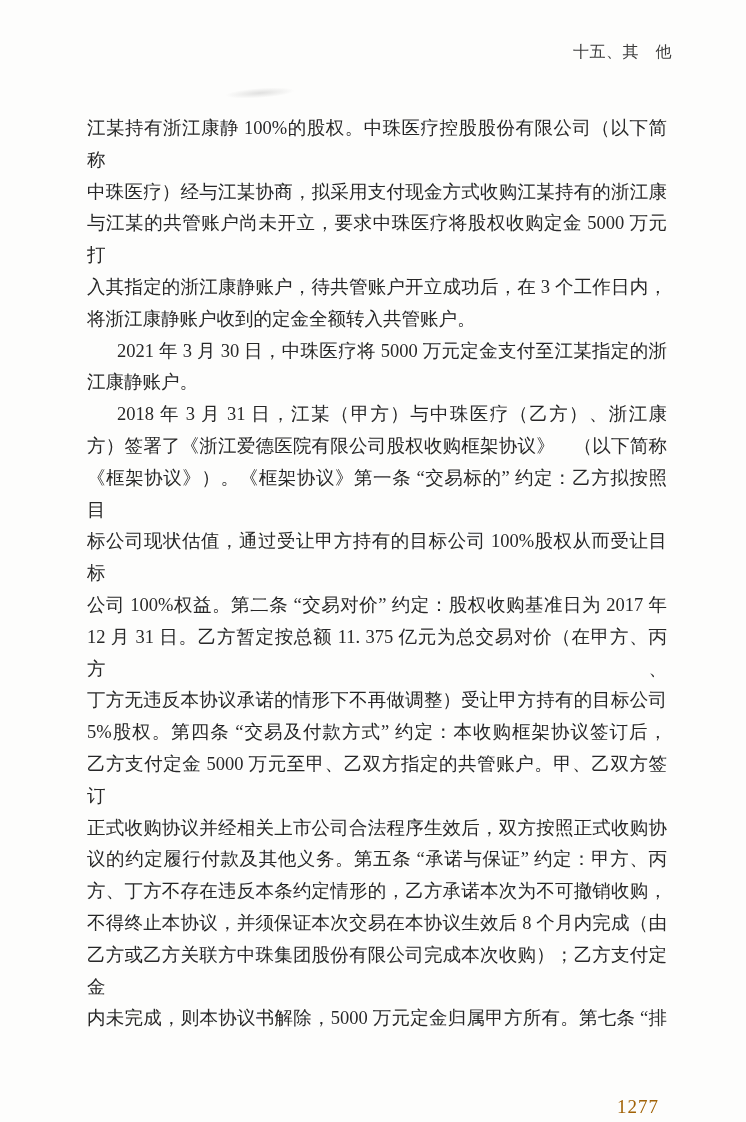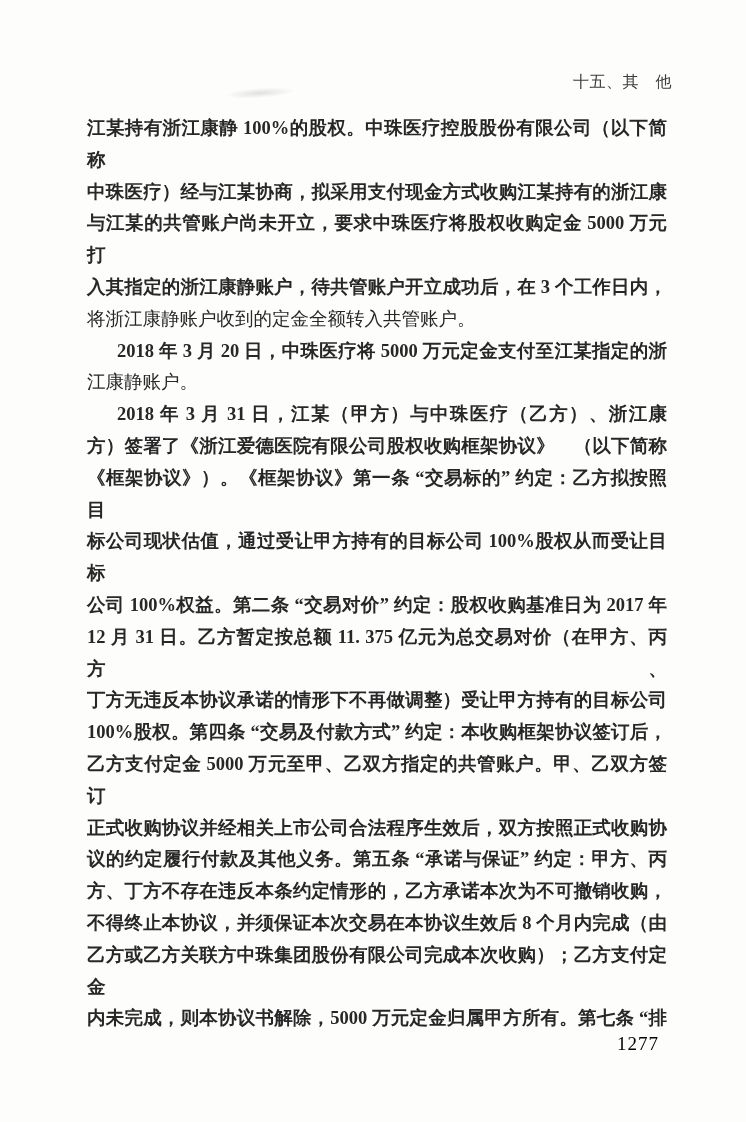--- a/index.html
+++ b/index.html
@@ -11,53 +11,52 @@
     position: relative;
     width: 746px;
     height: 1122px;
     background: #fdfdfc;
     overflow: hidden;
     font-family: "Liberation Serif", "DejaVu Serif", serif;
   }
   .running-head {
     position: absolute;
     left: 573px;
-    top: 72px;
+    top: 42px;
     font-size: 16px;
     letter-spacing: 0.5px;
     color: #3a3a3a;
     white-space: pre;
   }
   .body-text {
     position: absolute;
     left: 87px;
     top: 113px;
     width: 580px;
     font-size: 18.5px;
     line-height: 31.8px;
     color: #272727;
   }
   .line {
     text-align: justify;
     white-space: normal;
   }
   .line.fill {
     text-align-last: justify;
-    font-weight: bold;
   }
   .line.indent {
     text-indent: 30px;
   }
   .folio {
     position: absolute;
     left: 617px;
-    top: 1033px;
+    top: 1096px;
     font-size: 19px;
     letter-spacing: 1px;
-    color: #000000;
+    color: #a16207;
   }
   .scan-smudge {
     position: absolute;
     left: 225px;
     top: 88px;
     width: 70px;
     height: 10px;
     background: radial-gradient(ellipse at center, rgba(120,120,120,0.22), rgba(120,120,120,0) 70%);
     transform: rotate(-4deg);
     pointer-events: none;
@@ -70,30 +69,30 @@
   <div class="running-head">十五、其　他</div>
 
   <div class="scan-smudge"></div>
 
   <main class="body-text">
       <div class="line fill">江某持有浙江康静 100%的股权。中珠医疗控股股份有限公司（以下简称</div>
       <div class="line fill">中珠医疗）经与江某协商，拟采用支付现金方式收购江某持有的浙江康</div>
       <div class="line fill">与江某的共管账户尚未开立，要求中珠医疗将股权收购定金 5000 万元打</div>
       <div class="line fill">入其指定的浙江康静账户，待共管账户开立成功后，在 3 个工作日内，</div>
       <div class="line">将浙江康静账户收到的定金全额转入共管账户。</div>
-      <div class="line fill indent">2018 年 3 月 20 日，中珠医疗将 5000 万元定金支付至江某指定的浙</div>
+      <div class="line fill indent">2021 年 3 月 30 日，中珠医疗将 5000 万元定金支付至江某指定的浙</div>
       <div class="line">江康静账户。</div>
       <div class="line fill indent">2018 年 3 月 31 日，江某（甲方）与中珠医疗（乙方）、浙江康</div>
       <div class="line fill">方）签署了《浙江爱德医院有限公司股权收购框架协议》　（以下简称</div>
       <div class="line fill">《框架协议》）。《框架协议》第一条 “交易标的” 约定：乙方拟按照目</div>
       <div class="line fill">标公司现状估值，通过受让甲方持有的目标公司 100%股权从而受让目标</div>
       <div class="line fill">公司 100%权益。第二条 “交易对价” 约定：股权收购基准日为 2017 年</div>
       <div class="line fill">12 月 31 日。乙方暂定按总额 11. 375 亿元为总交易对价（在甲方、丙方、</div>
       <div class="line fill">丁方无违反本协议承诺的情形下不再做调整）受让甲方持有的目标公司</div>
-      <div class="line fill">100%股权。第四条 “交易及付款方式” 约定：本收购框架协议签订后，</div>
+      <div class="line fill">5%股权。第四条 “交易及付款方式” 约定：本收购框架协议签订后，</div>
       <div class="line fill">乙方支付定金 5000 万元至甲、乙双方指定的共管账户。甲、乙双方签订</div>
       <div class="line fill">正式收购协议并经相关上市公司合法程序生效后，双方按照正式收购协</div>
       <div class="line fill">议的约定履行付款及其他义务。第五条 “承诺与保证” 约定：甲方、丙</div>
       <div class="line fill">方、丁方不存在违反本条约定情形的，乙方承诺本次为不可撤销收购，</div>
       <div class="line fill">不得终止本协议，并须保证本次交易在本协议生效后 8 个月内完成（由</div>
       <div class="line fill">乙方或乙方关联方中珠集团股份有限公司完成本次收购）；乙方支付定金</div>
       <div class="line fill">内未完成，则本协议书解除，5000 万元定金归属甲方所有。第七条 “排</div>
     </main>
 
   <div class="folio">1277</div>

